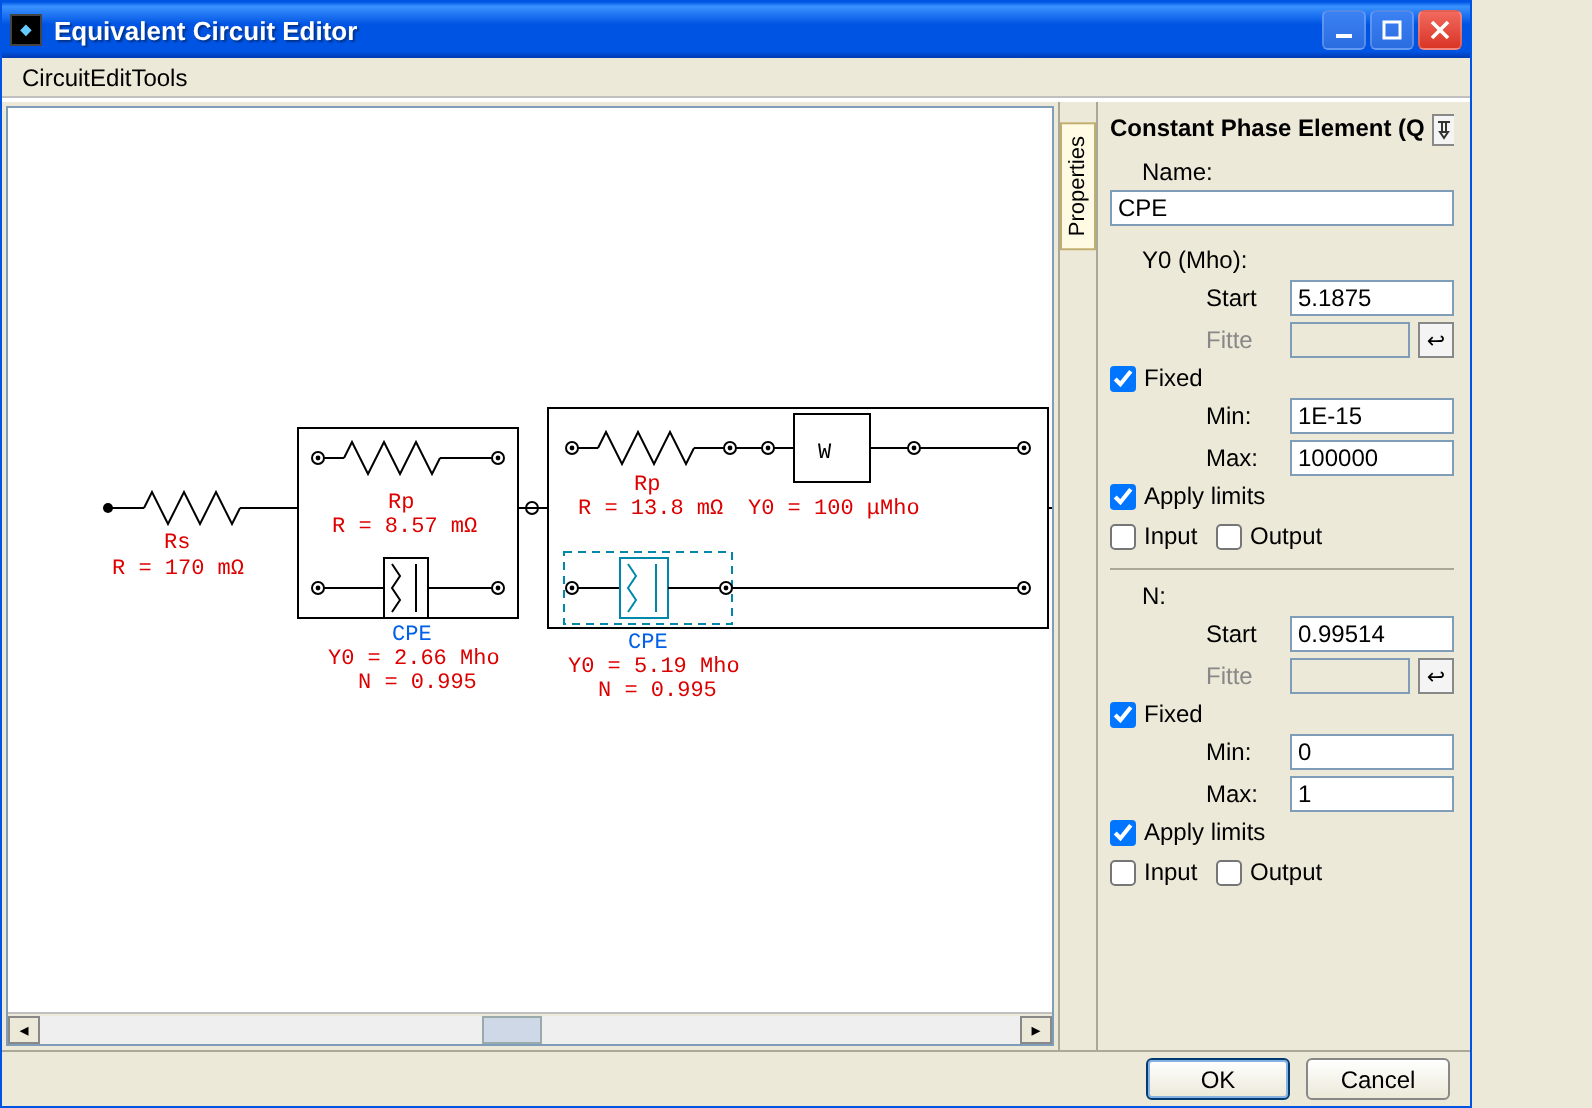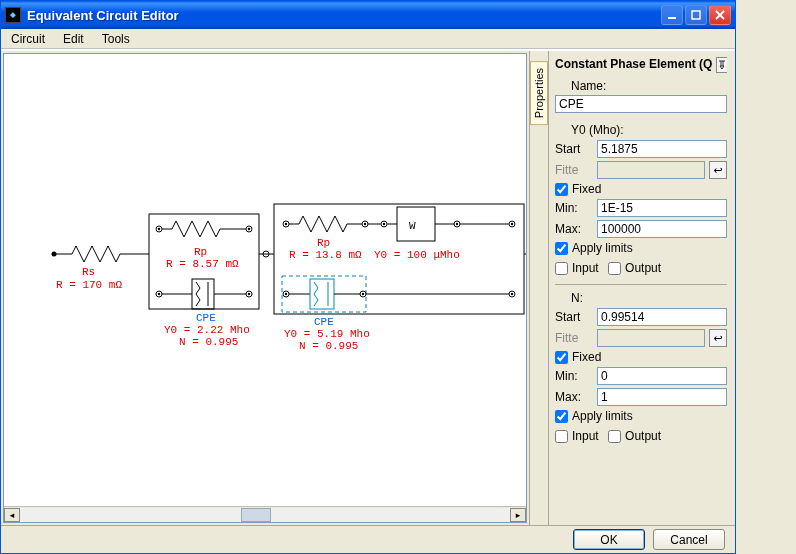--- a/index.html
+++ b/index.html
@@ -5,38 +5,38 @@
   * { box-sizing: border-box; margin: 0; padding: 0; }
   body { font-family: "Microsoft YaHei", "SimSun", Arial, sans-serif; font-size: 12px; background: #ece9d8; width: 796px; height: 554px; overflow: hidden; }
   .window { width: 736px; height: 554px; border: 1px solid #0054e3; background: #ece9d8; display: flex; flex-direction: column; }
   .titlebar { height: 28px; background: linear-gradient(to bottom, #0058e6 0%, #3a93ff 8%, #0054e3 40%, #0054e3 88%, #003ab0 100%); display: flex; align-items: center; padding: 0 4px; color: #fff; font-weight: bold; }
   .titlebar .appicon { width: 16px; height: 16px; margin-right: 6px; background: #000; border: 1px solid #444; font-size: 7px; display:flex; align-items:center; justify-content:center; color:#6cf; }
   .titlebar .title { flex: 1; font-size: 13px; text-shadow: 1px 1px 1px rgba(0,0,0,.4); }
   .winbtns { display:flex; gap:2px; }
   .winbtn { width: 22px; height: 20px; border-radius: 3px; border:1px solid #fff3; display:flex; align-items:center; justify-content:center; font-size:12px; color:#fff; }
   .winbtn.min, .winbtn.max { background: linear-gradient(to bottom,#3c81f3,#2a6de0); }
   .winbtn.close { background: linear-gradient(to bottom,#f1695e,#d93526); }
-  .menubar { height: 20px; background: #ece9d8; display:flex; align-items:center; padding: 0 10px; gap: 18px; border-bottom: 1px solid #c0c0c0; font-size:12px; }
+  .menubar { height: 20px; background: #ece9d8; display:flex; align-items:center; padding: 0 10px; border-bottom: 1px solid #c0c0c0; font-size:12px; }
   .menubar span { cursor: default; }
   .content { flex:1; display:flex; min-height:0; border-top: 2px solid #fff; }
   .canvas-wrap { flex:1; display:flex; flex-direction:column; border:1px solid #7f9db9; margin:2px; background:#fff; min-width:0; }
   .canvas { flex:1; position:relative; overflow:hidden; }
   .hscroll { height:16px; background:#ece9d8; border-top:1px solid #c0c0c0; display:flex; align-items:center; }
   .hscroll .arrow { width:16px; height:14px; background:#ece9d8; border:1px solid #888; display:flex; align-items:center; justify-content:center; font-size:9px; }
   .hscroll .track { flex:1; height:14px; background:#efefef; position:relative; }
   .hscroll .thumb { position:absolute; left:45%; top:0; width:30px; height:14px; background:#cfd8e6; border:1px solid #9aa; }
   .proptab { width: 20px; background:#ece9d8; border-left:1px solid #aca899; border-right:1px solid #aca899; display:flex; flex-direction:column; align-items:center; padding-top:10px; }
   .proptab .tabbtn { writing-mode: vertical-rl; transform: rotate(180deg); background:#fffae3; border:1px solid #c0ad70; padding:6px 2px; font-size:11px; cursor:default; }
   .panel { width: 186px; background:#ece9d8; padding:6px 8px 6px 6px; overflow-y:auto; font-size:12px; }
   .panel .heading { font-weight: bold; display:flex; gap:4px; margin-bottom:6px; white-space:nowrap; overflow:hidden; }
   .panel .popbtn { width:18px; height:16px; border:1px solid #888; background:#f4f4f4; font-size:10px; display:flex; align-items:center; justify-content:center; }
   .panel label { display:block; margin: 4px 16px 2px; }
   .panel input[type=text] { width: 100%; height:18px; border:1px solid #7f9db9; padding:1px 3px; font-size:12px; font-family:inherit; }
   .row { display:flex; align-items:center; gap:4px; margin:3px 0; }
-  .row .lab { width:38px; }
+  .row .lab { width:38px;margin-left:48px; }
   .row input[type=text] { flex:1; }
   .disabled { background:#ece9d8 !important; color:#888; }
   .chk { display:flex; align-items:center; gap:4px; margin:3px 0; }
   .chk input { width:13px; height:13px; }
   .chk.inline { display:inline-flex; margin-right:6px; }
   .sep { height:1px; background:#aca899; margin:6px 0; }
   .footer { height:28px; border-top:1px solid #aca899; display:flex; align-items:center; justify-content:flex-end; gap:8px; padding:13px 10px; background:#ece9d8; }
   .footer button { width:72px; height:21px; background:linear-gradient(#fff,#ece9d8); border:1px solid #888; border-radius:3px; font-size:12px; }
   .footer button.ok { border:1px solid #003c74; box-shadow: inset 0 0 0 1px #88b0e0; }
   .iconbtn { width:18px;height:18px;border:1px solid #888;background:#f4f4f4;font-size:11px;display:flex;align-items:center;justify-content:center; }
@@ -151,21 +151,21 @@
 
           <line x1="510" y1="110" x2="525" y2="110" stroke="#000"></line>
           <circle cx="530" cy="110" r="4" fill="none" stroke="#000"></circle>
         </svg>
 
         <div class="ct" style="left:78px; top:212px">Rs</div>
         <div class="ct" style="left:52px; top:225px">R = 170 mΩ</div>
         <div class="ct" style="left:190px; top:192px">Rp</div>
         <div class="ct" style="left:162px; top:204px">R = 8.57 mΩ</div>
         <div class="ct blue" style="left:192px; top:258px">CPE</div>
-        <div class="ct" style="left:160px; top:270px">Y0 = 2.22 Mho</div>
+        <div class="ct" style="left:160px; top:270px">Y0 = 2.66 Mho</div>
         <div class="ct" style="left:175px; top:282px">N = 0.995</div>
         <div class="ct" style="left:313px; top:183px">Rp</div>
         <div class="ct" style="left:285px; top:195px">R = 13.8 mΩ</div>
         <div class="ct" style="left:370px; top:195px">Y0 = 100 μMho</div>
         <div class="ct blue" style="left:310px; top:262px">CPE</div>
         <div class="ct" style="left:280px; top:274px">Y0 = 5.19 Mho</div>
         <div class="ct" style="left:295px; top:286px">N = 0.995</div>
       </div>
       <div class="hscroll">
         <div class="arrow">◂</div>

